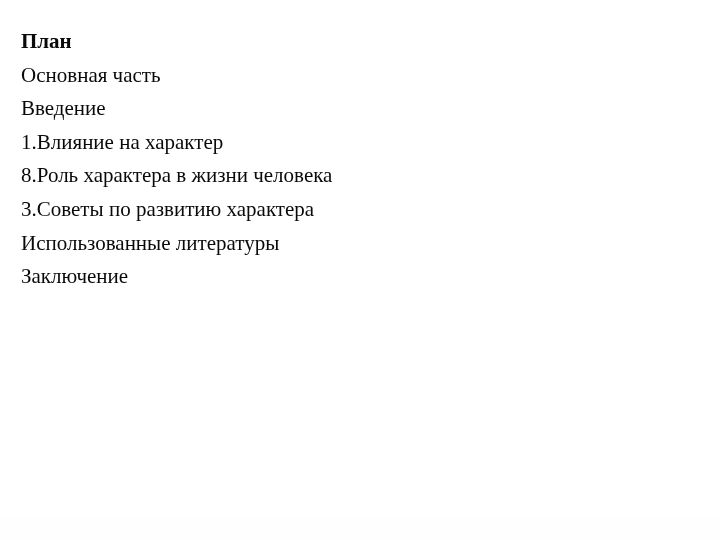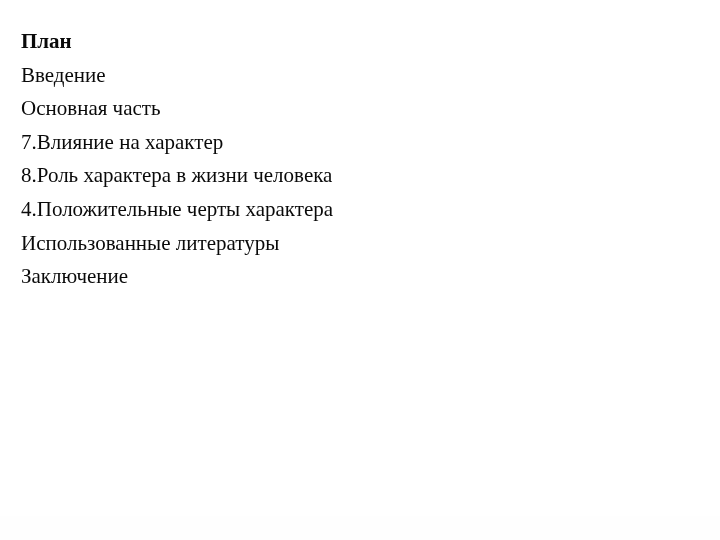--- a/index.html
+++ b/index.html
@@ -37,21 +37,21 @@
     padding: 0;
     white-space: pre;
   }
 </style>
 </head>
 <body>
 
 <div class="slide">
   <div class="slide-title">План</div>
   <div class="outline-list">
+    <div class="outline-line">Основная часть</div>
     <div class="outline-line">Введение</div>
-    <div class="outline-line">Основная часть</div>
-    <div class="outline-line">7.Влияние на характер</div>
+    <div class="outline-line">1.Влияние на характер</div>
     <div class="outline-line">8.Роль характера в жизни человека</div>
-    <div class="outline-line">4.Положительные черты характера</div>
+    <div class="outline-line">3.Советы по развитию характера</div>
     <div class="outline-line">Использованные литературы</div>
     <div class="outline-line">Заключение</div>
   </div>
 </div>
 
 </body></html>

